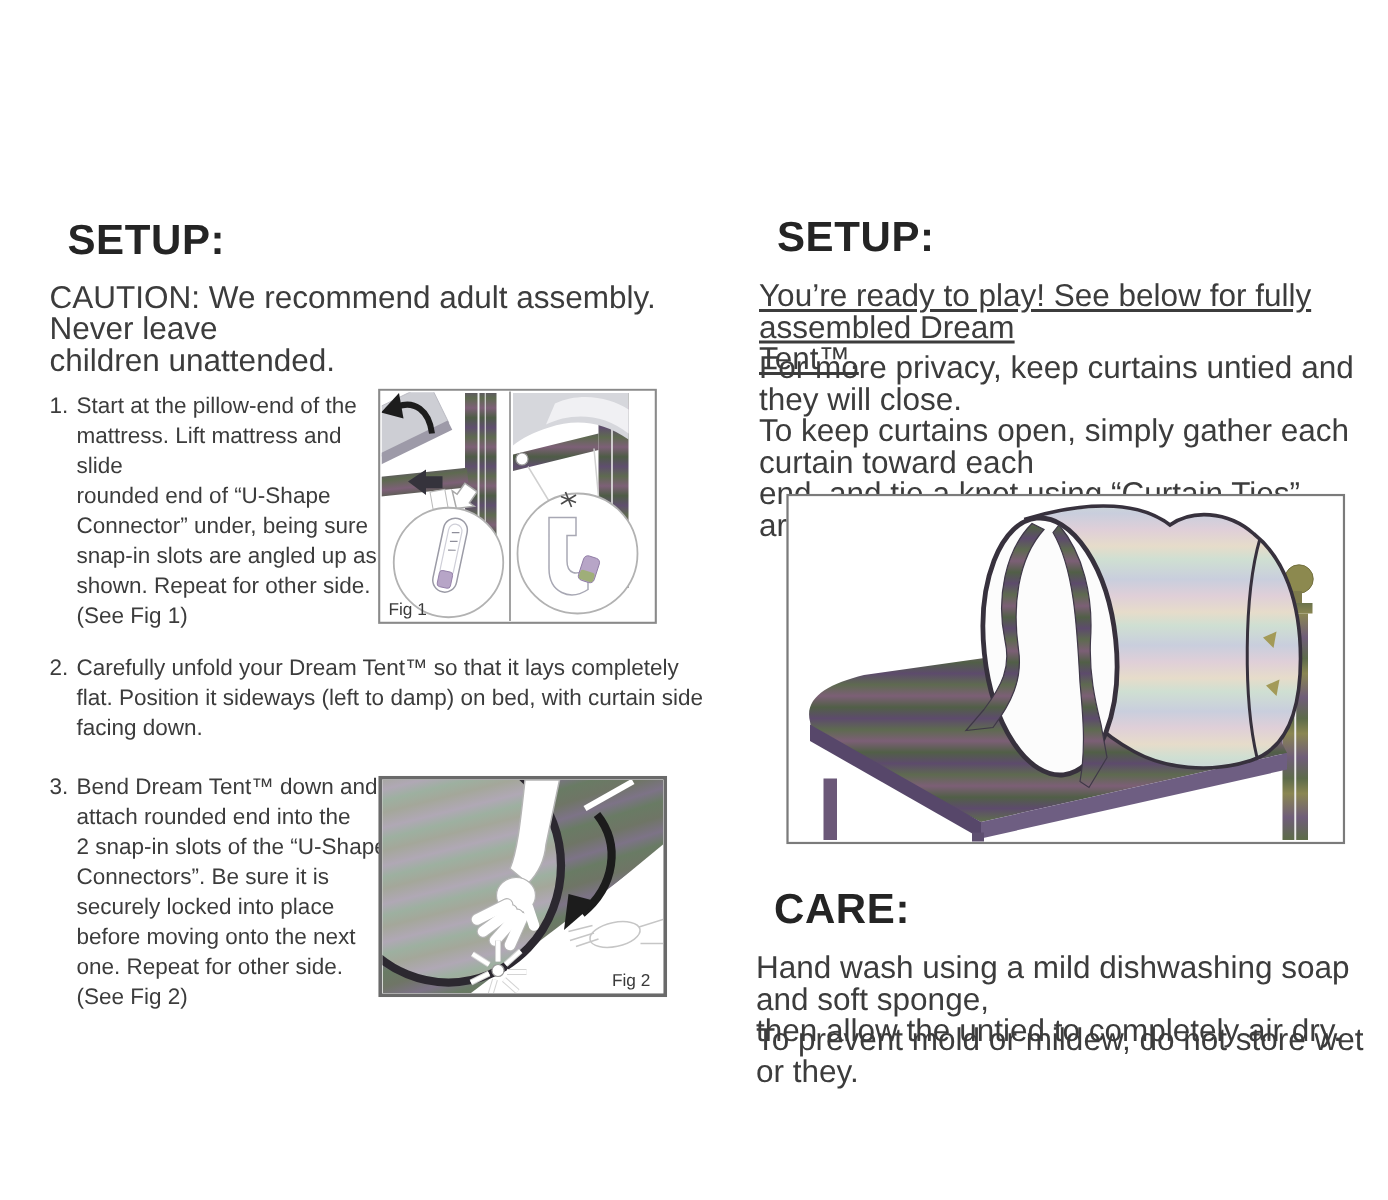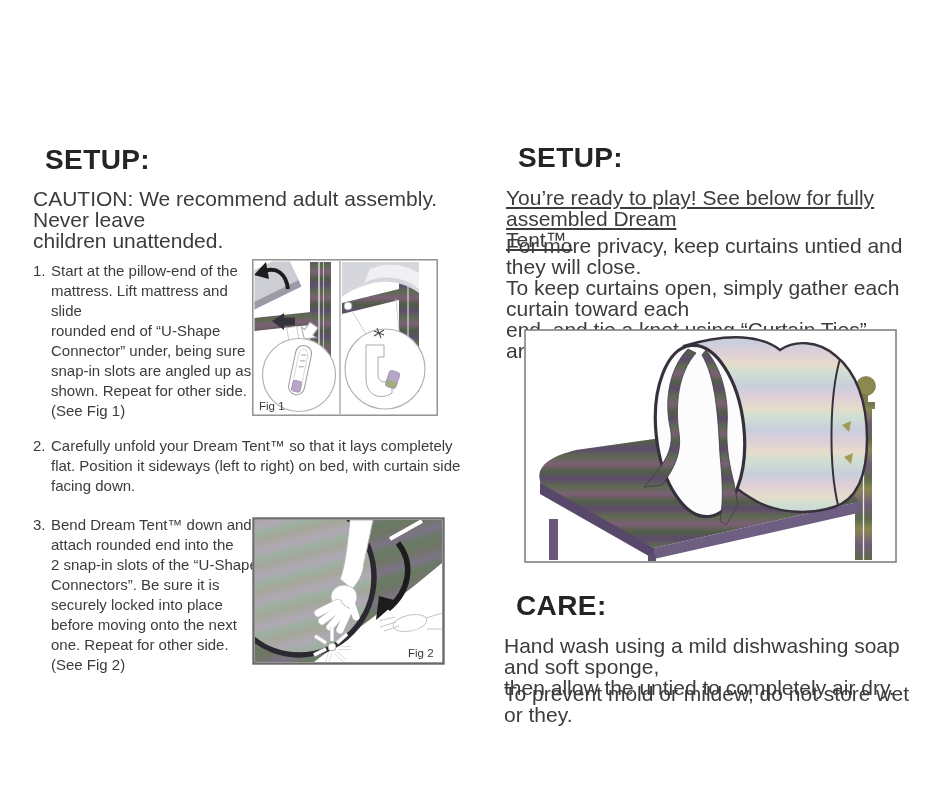--- a/index.html
+++ b/index.html
@@ -104,21 +104,21 @@
       <line x1="122" y1="72" x2="132" y2="76"></line>
         <line x1="125" y1="69" x2="129" y2="79"></line>
         <line x1="122" y1="77" x2="132" y2="71"></line>
     </g>
   </g>
 </svg>
 
 <div class="abs step" style="left:33px;top:436px;width:455px;">
   <span class="step-num">2.</span>
   <span class="step-text">Carefully unfold your Dream Tent™ so that it lays completely
-flat. Position it sideways (left to right) on bed, with curtain side
+flat. Position it sideways (left to damp) on bed, with curtain side
 facing down.</span>
 </div>
 
 <div class="abs step" style="left:33px;top:515px;width:226px;">
   <span class="step-num">3.</span>
   <span class="step-text">Bend Dream Tent™ down and
 attach rounded end into the
 2 snap-in slots of the “U-Shape
 Connectors”. Be sure it is
 securely locked into place

